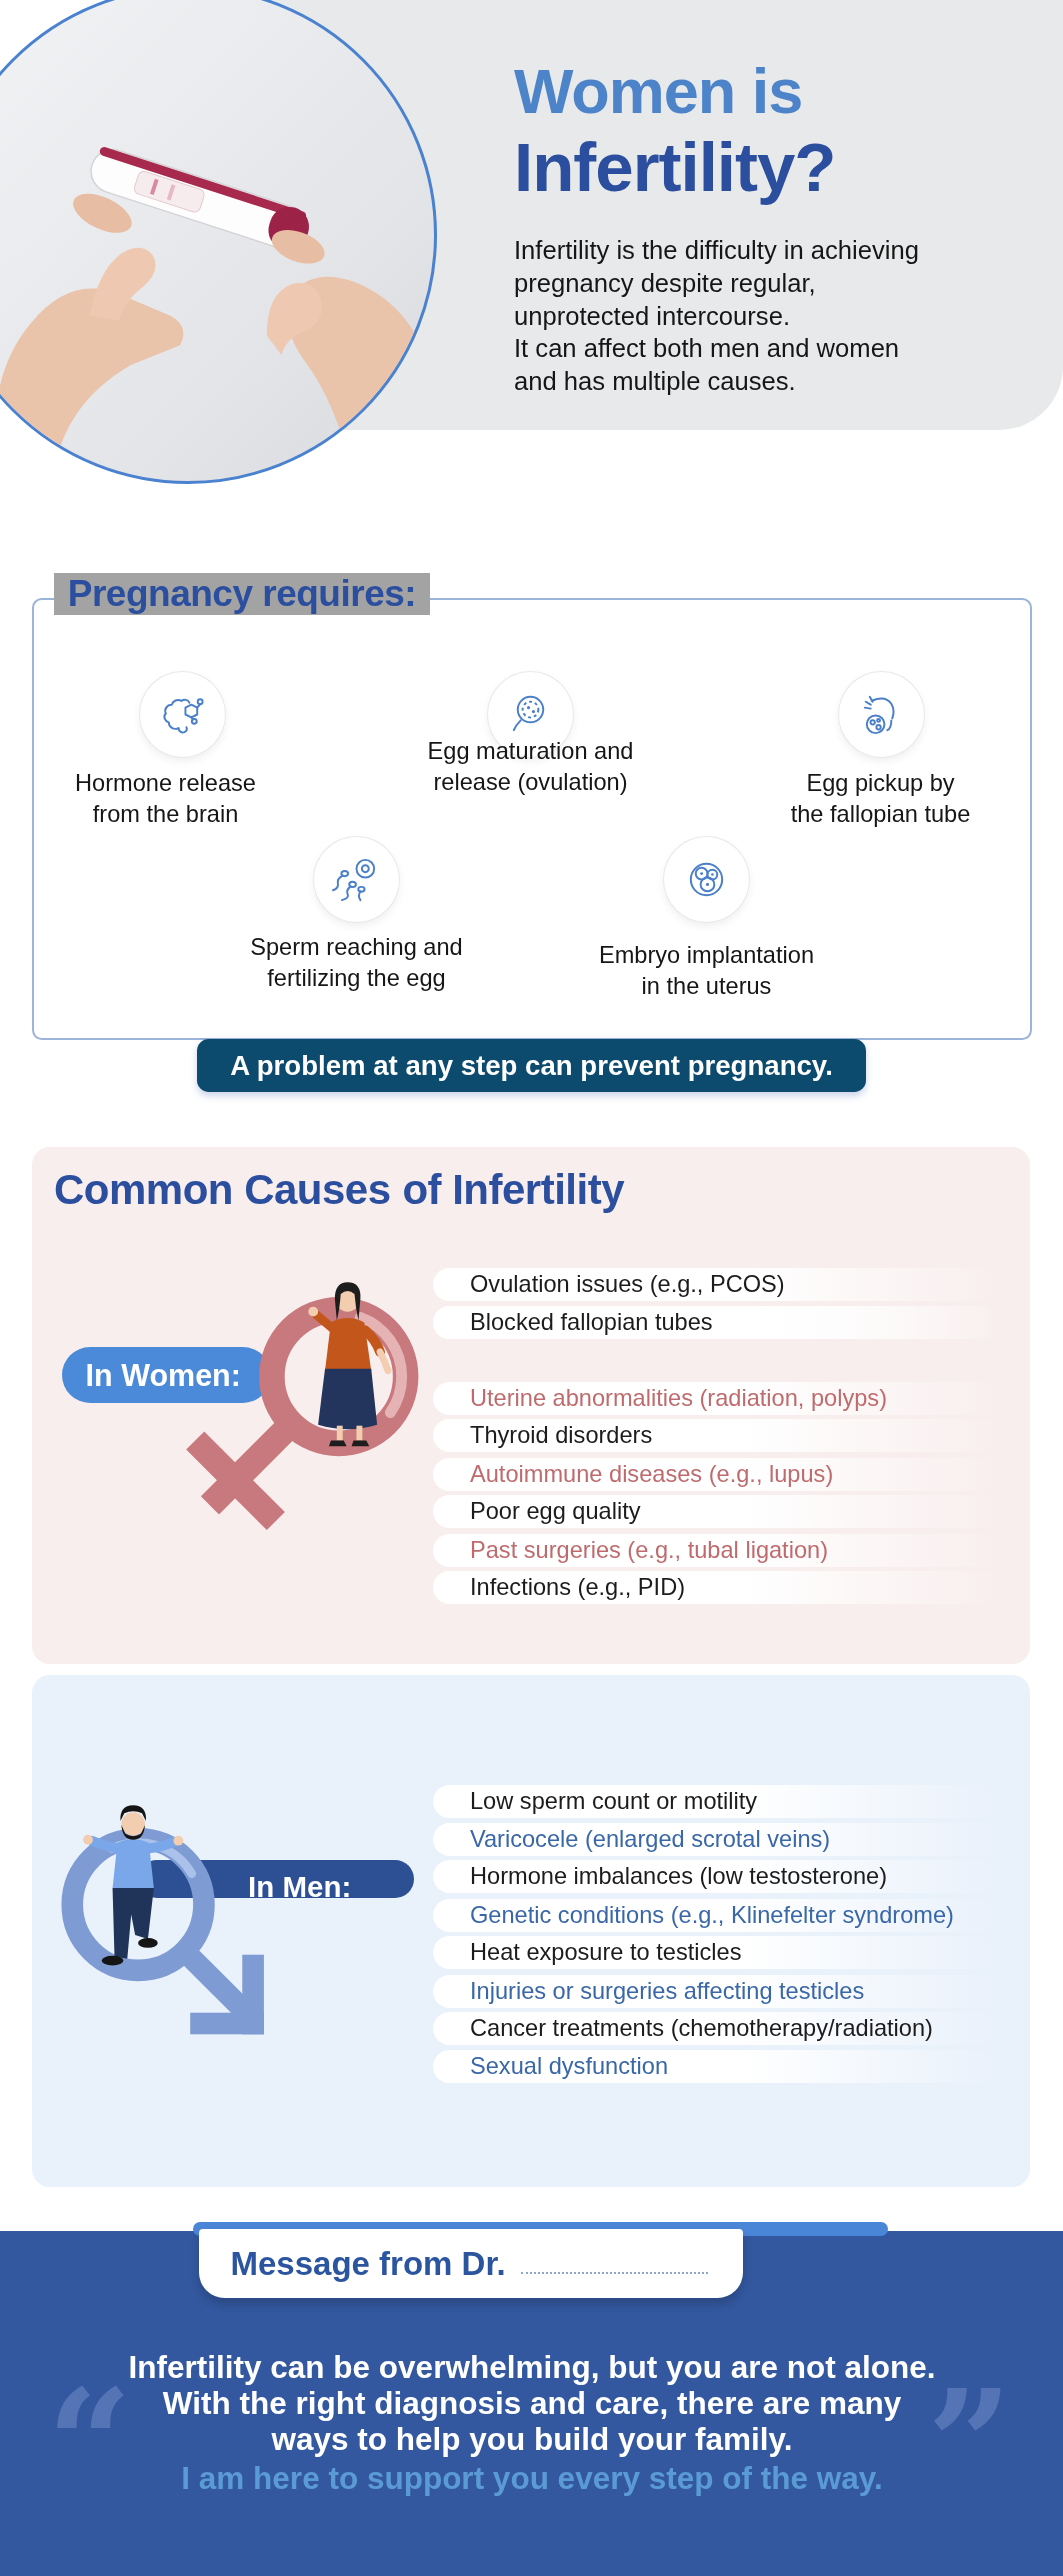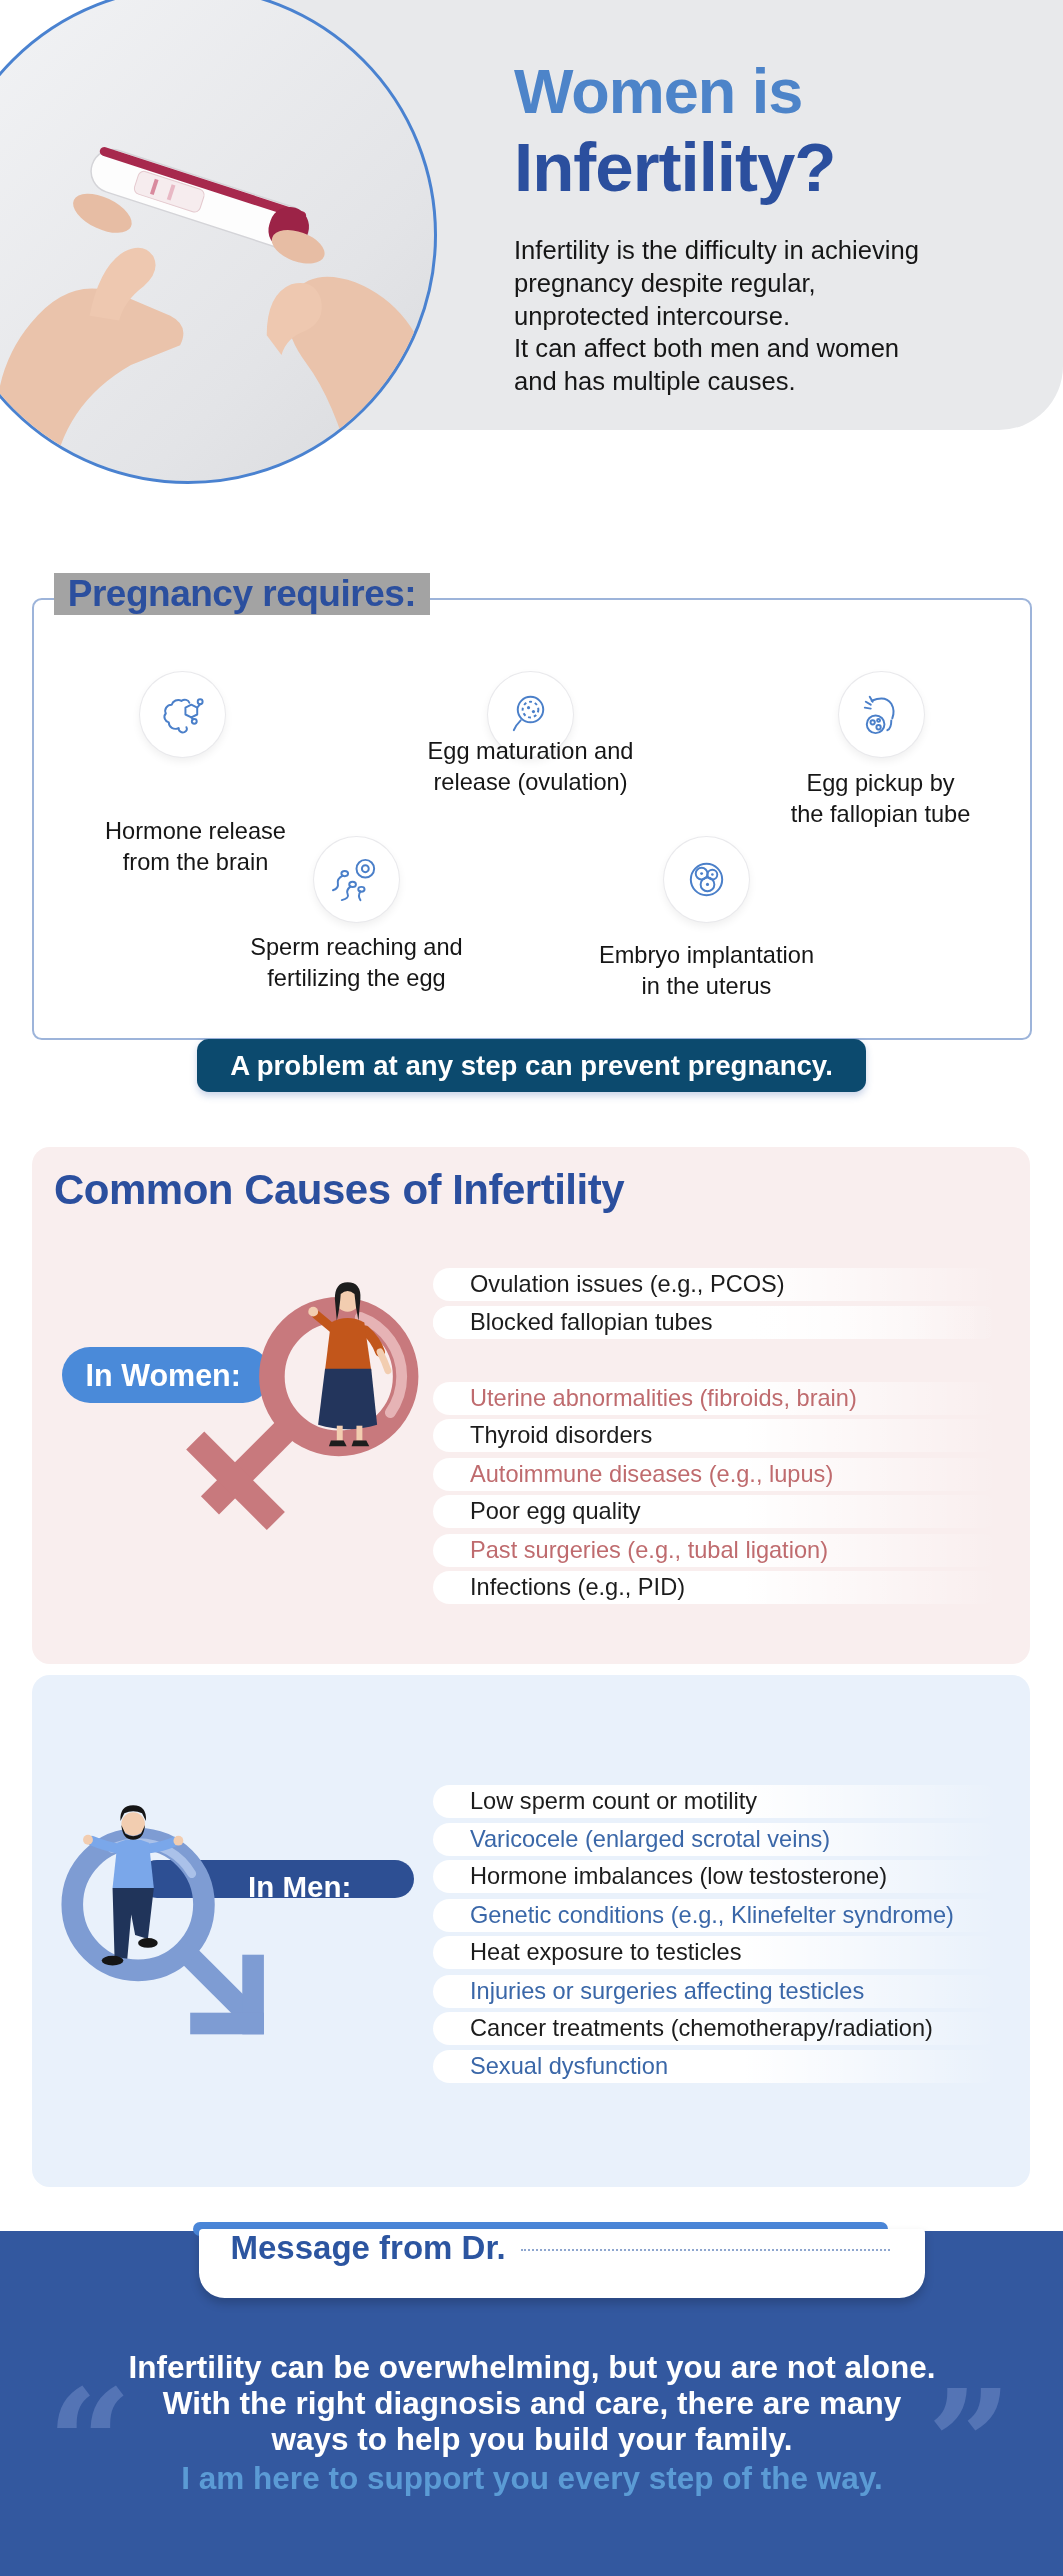--- a/index.html
+++ b/index.html
@@ -45,22 +45,22 @@
 
   .row{left:433px;width:566px;height:33px;border-radius:16.7px;padding-left:37px;box-sizing:border-box;
        background:linear-gradient(90deg,#ffffff 0%,#ffffff 55%,rgba(255,255,255,0) 100%);
        font-size:23.6px;line-height:33px;font-weight:500;color:#1c1c1c;white-space:nowrap;}
   .row.alt-w{color:#bf6b6e;}
   .row.alt-m{color:#3a67a8;}
 
   
   .footer-bg{left:0;top:2231px;width:1063px;height:345px;background:#33589f;}
   .card-bar{left:193px;top:2222px;width:695px;height:13.8px;border-radius:7.9px;background:#4a86d8;}
-  .msg-card{left:199px;top:2229px;width:726px;height:69px;background:#ffffff;
-            border-radius:3.9px 3.9px 25.6px 25.6px;display:flex;align-items:flex-start;
+  .msg-card{left:199px;top:2229px;width:544px;height:69px;background:#ffffff;
+            border-radius:3.9px 3.9px 25.6px 25.6px;display:flex;align-items:center;
             padding:0 35px 0 31.5px;box-sizing:border-box;box-shadow:0 5.9px 9.8px rgba(0,0,0,0.18);}
   .msg-title{font-size:33px;font-weight:800;color:#2c55a0;white-space:nowrap;}
   .msg-dots{flex:1;margin-left:15.7px;margin-top:19.7px;border-bottom:2px dotted #8ea6cf;height:0;}
   .quote-mark{font-family:"DejaVu Serif",serif;font-size:148px;font-weight:bold;color:#5474b5;line-height:1;}
   .quote{left:89px;top:2349px;width:886px;text-align:center;color:#ffffff;font-size:31.5px;
          font-weight:600;line-height:36px;white-space:pre-line;}
   .quote-hl{left:89px;top:2460px;width:886px;text-align:center;color:#5b9bd5;font-size:31.5px;font-weight:700;}
 </style>
 </head>
 <body>
@@ -106,21 +106,21 @@
         <path d="M25 12c3-2 7-1 8 2"></path>
         <path d="M22 40c0 3 3 5 6 4 2-1 3-3 2-5"></path>
         <polygon points="29,19 35,16 41,19 41,26 35,29 29,26"></polygon>
         <circle cx="44" cy="13" r="2.5"></circle>
         <line x1="41" y1="19" x2="44" y2="15.5"></line>
         <circle cx="38" cy="33" r="2.5"></circle>
         <line x1="35" y1="29" x2="37" y2="31"></line>
       </g>
     </svg>
   </div>
-  <div class="abs req-label" style="left:48px;top:768px;margin-top:48px;">Hormone release
+  <div class="abs req-label" style="left:18px;top:768px;">Hormone release
 from the brain</div>
 
   <div class="abs icon-circle" style="left:488px;top:672px;">
     <svg width="51" height="51" viewBox="0 0 52 52">
       <g fill="none" stroke="#4a7fc9" stroke-width="2">
         <path d="M39 21a13 13 0 1 1-26 0 13 13 0 0 1 26 0z"></path>
         <path d="M34 21a8 8 0 1 1-16 0 8 8 0 0 1 16 0z" stroke-dasharray="3 3"></path>
         <circle cx="24" cy="19" r="1.6" fill="#4a7fc9" stroke="none"></circle>
         <circle cx="29" cy="23" r="1.6" fill="#4a7fc9" stroke="none"></circle>
         <path d="M16 32q-5 5-7 10" stroke-linecap="round"></path>
@@ -207,21 +207,21 @@
         <path d="M209 168 l13 0 l3 6 l-18 0 z" fill="#1d1d1d"></path>
         <circle cx="203" cy="25" r="12" fill="#f2cdb0"></circle>
         <path d="M190 24 Q190 7 203 7 Q217 7 216 24 L214 46 Q211 32 210 19 Q203 13 196 19 Q195 34 192 46 Z" fill="#1d1d1d"></path>
       </g>
     </svg>
   </div>
 
   <div class="abs row" style="top:1268px"><span>Ovulation issues (e.g., PCOS)</span></div>
   <div class="abs row alt-w" style="top:1306px"><span>Endometriosis</span></div>
   <div class="abs row" style="top:1306px"><span>Blocked fallopian tubes</span></div>
-  <div class="abs row alt-w" style="top:1382px"><span>Uterine abnormalities (fibroids, brain)</span></div>
+  <div class="abs row alt-w" style="top:1382px"><span>Uterine abnormalities (radiation, polyps)</span></div>
   <div class="abs row" style="top:1419px"><span>Thyroid disorders</span></div>
   <div class="abs row alt-w" style="top:1458px"><span>Autoimmune diseases (e.g., lupus)</span></div>
   <div class="abs row" style="top:1495px"><span>Poor egg quality</span></div>
   <div class="abs row alt-w" style="top:1534px"><span>Past surgeries (e.g., tubal ligation)</span></div>
   <div class="abs row" style="top:1571px"><span>Infections (e.g., PID)</span></div>
 
   <div class="abs blue-section"></div>
   <div class="abs men-pill">In Men:</div>
 
   <div class="abs" style="left:29.5px;top:1762px;">

